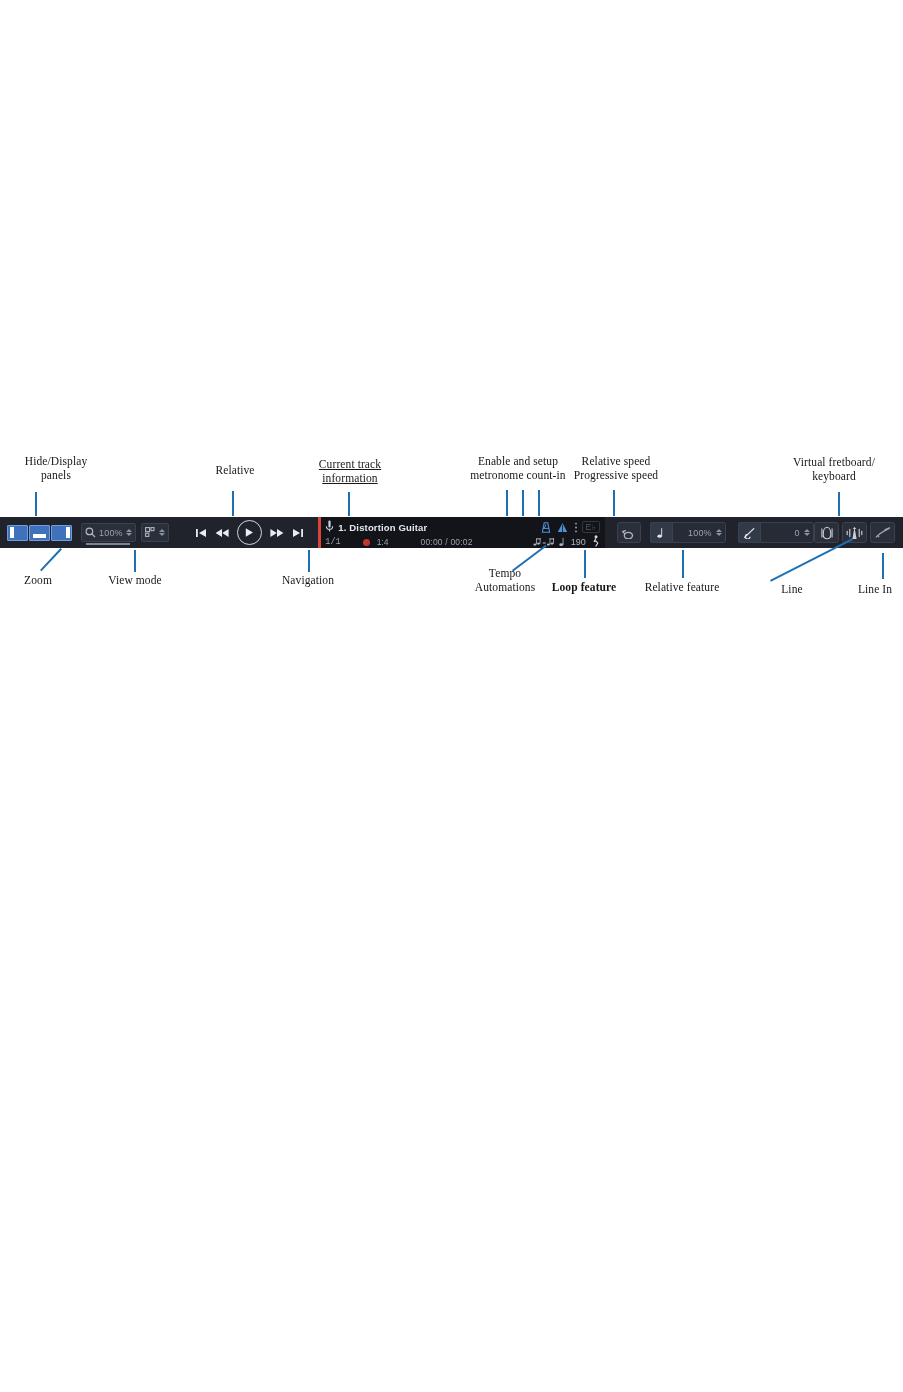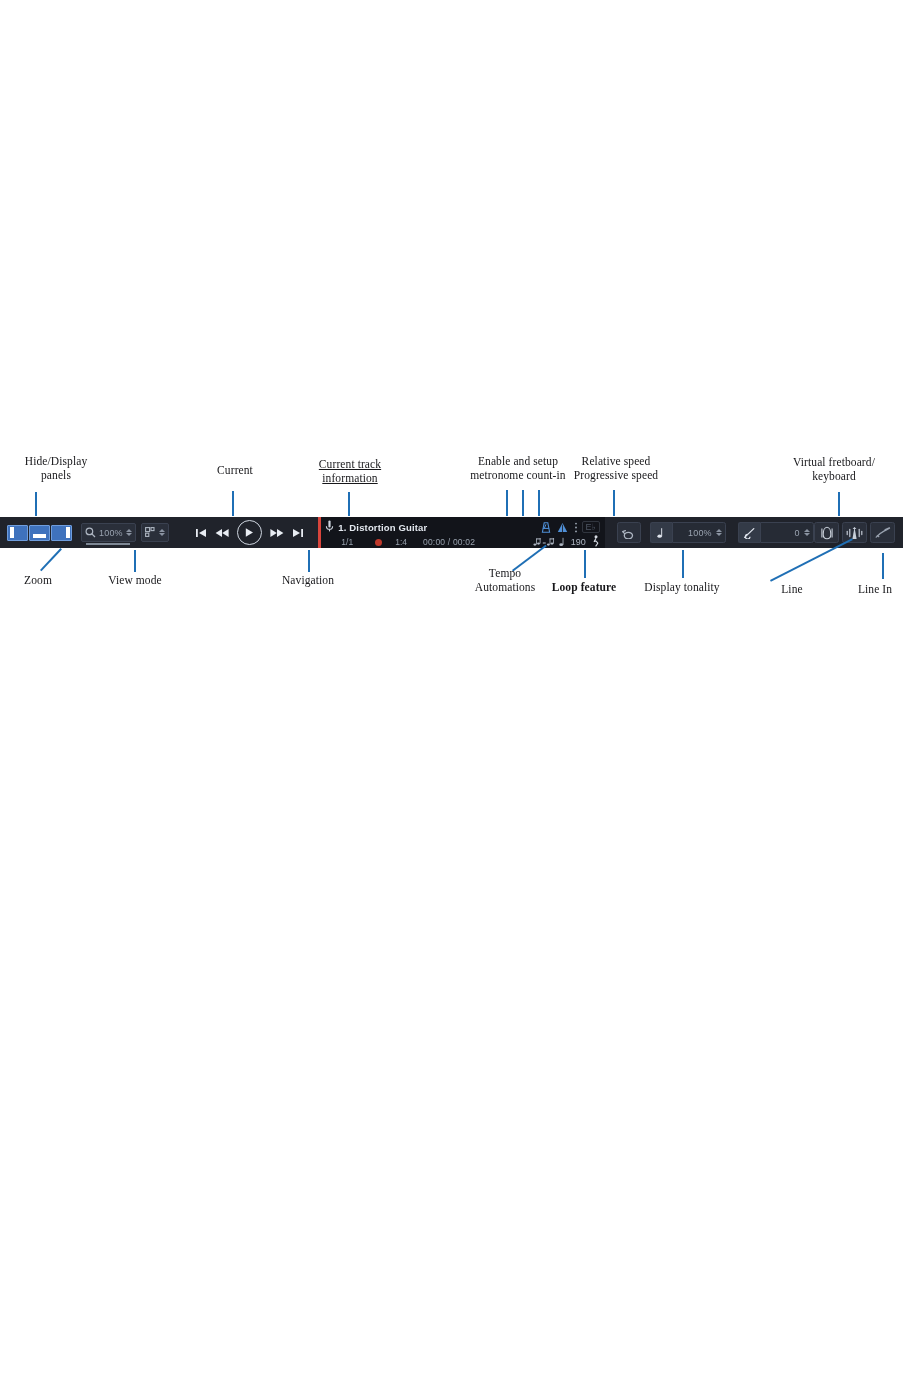--- a/index.html
+++ b/index.html
@@ -134,28 +134,28 @@
     display: flex; align-items: center; height: 15px;
   }
   .track-row.top { color: #cfd6e0; }
   .track-title {
     font-size: 9.5px; font-weight: bold;
     color: #e4e9f0; letter-spacing: 0.15px;
     font-family: "Liberation Sans", sans-serif;
   }
   .spacer { flex: 1; }
   .mini { font-size: 8.5px; color: #98a1ad; font-family: "Liberation Sans", sans-serif; }
-  .bar-count { margin-left: 16px; }
+  .bar-count { margin-left: 0; font-family: Liberation Mono, monospace; }
   .rec-dot {
     width: 7px; height: 7px; border-radius: 50%;
     background: #c0392b; margin-left: 22px;
     display: inline-block;
   }
-  .sig { margin-left: 13px; text-align: center; }
-  .time-code { margin-left: 16px; letter-spacing: 0.2px; }
+  .sig { margin-left: 7px; text-align: center; }
+  .time-code { margin-left: 32px; letter-spacing: 0.2px; }
   .key-sig {
     font-size: 9px; color: #4e5663;
     border: 1px solid #31363f;
     border-radius: 2px;
     padding: 0 3px; margin-left: 4px;
     font-family: "Liberation Sans", sans-serif;
   }
   .icon-btn-plain {
     display: flex; align-items: center; justify-content: center;
     margin-left: 6px;
@@ -200,21 +200,21 @@
     display: flex; align-items: center; gap: 3px;
   }
 </style>
 </head>
 <body>
 
 <div class="annot" style="left:0px; top:455px; width:90px;margin-left:11px;">Hide/Display
 panels</div>
 <div class="leader leader-v" style="left:35px; top:492px; height:24px;"></div>
 
-<div class="annot" style="left:190px; top:464px; width:90px;">Current</div>
+<div class="annot" style="left:190px; top:464px; width:90px;">Relative</div>
 <div class="leader leader-v" style="left:232px; top:491px; height:25px;"></div>
 
 <div class="annot" style="left:300px; top:458px; width:100px;text-decoration:underline;">Current track
 information</div>
 <div class="leader leader-v" style="left:348px; top:492px; height:24px;"></div>
 
 <div class="annot" style="left:459px; top:455px; width:118px;">Enable and setup
 metronome count-in</div>
 <div class="leader leader-v" style="left:506px; top:490px; height:26px;"></div>
 <div class="leader leader-v" style="left:522px; top:490px; height:26px;"></div>
@@ -470,19 +470,19 @@
 <div class="annot" style="left:263px; top:574px; width:90px;">Navigation</div>
 
 <div class="leader leader-d" style="left:512px; top:570px; width:42px; transform: rotate(-37deg);"></div>
 <div class="annot" style="left:459px; top:567px; width:92px;">Tempo
 Automations</div>
 
 <div class="leader leader-v" style="left:584px; top:550px; height:28px;"></div>
 <div class="annot" style="left:538px; top:581px; width:92px;font-weight:bold;">Loop feature</div>
 
 <div class="leader leader-v" style="left:682px; top:550px; height:28px;"></div>
-<div class="annot" style="left:626px; top:581px; width:112px;">Display tonality</div>
+<div class="annot" style="left:626px; top:581px; width:112px;">Relative feature</div>
 
 <div class="leader leader-d" style="left:770px; top:580px; width:92px; transform: rotate(-27deg);"></div>
 <div class="annot" style="left:755px; top:583px; width:74px;">Line</div>
 
 <div class="leader leader-v" style="left:882px; top:553px; height:26px;"></div>
 <div class="annot" style="left:838px; top:583px; width:74px;">Line In</div>
 
 </body></html>

